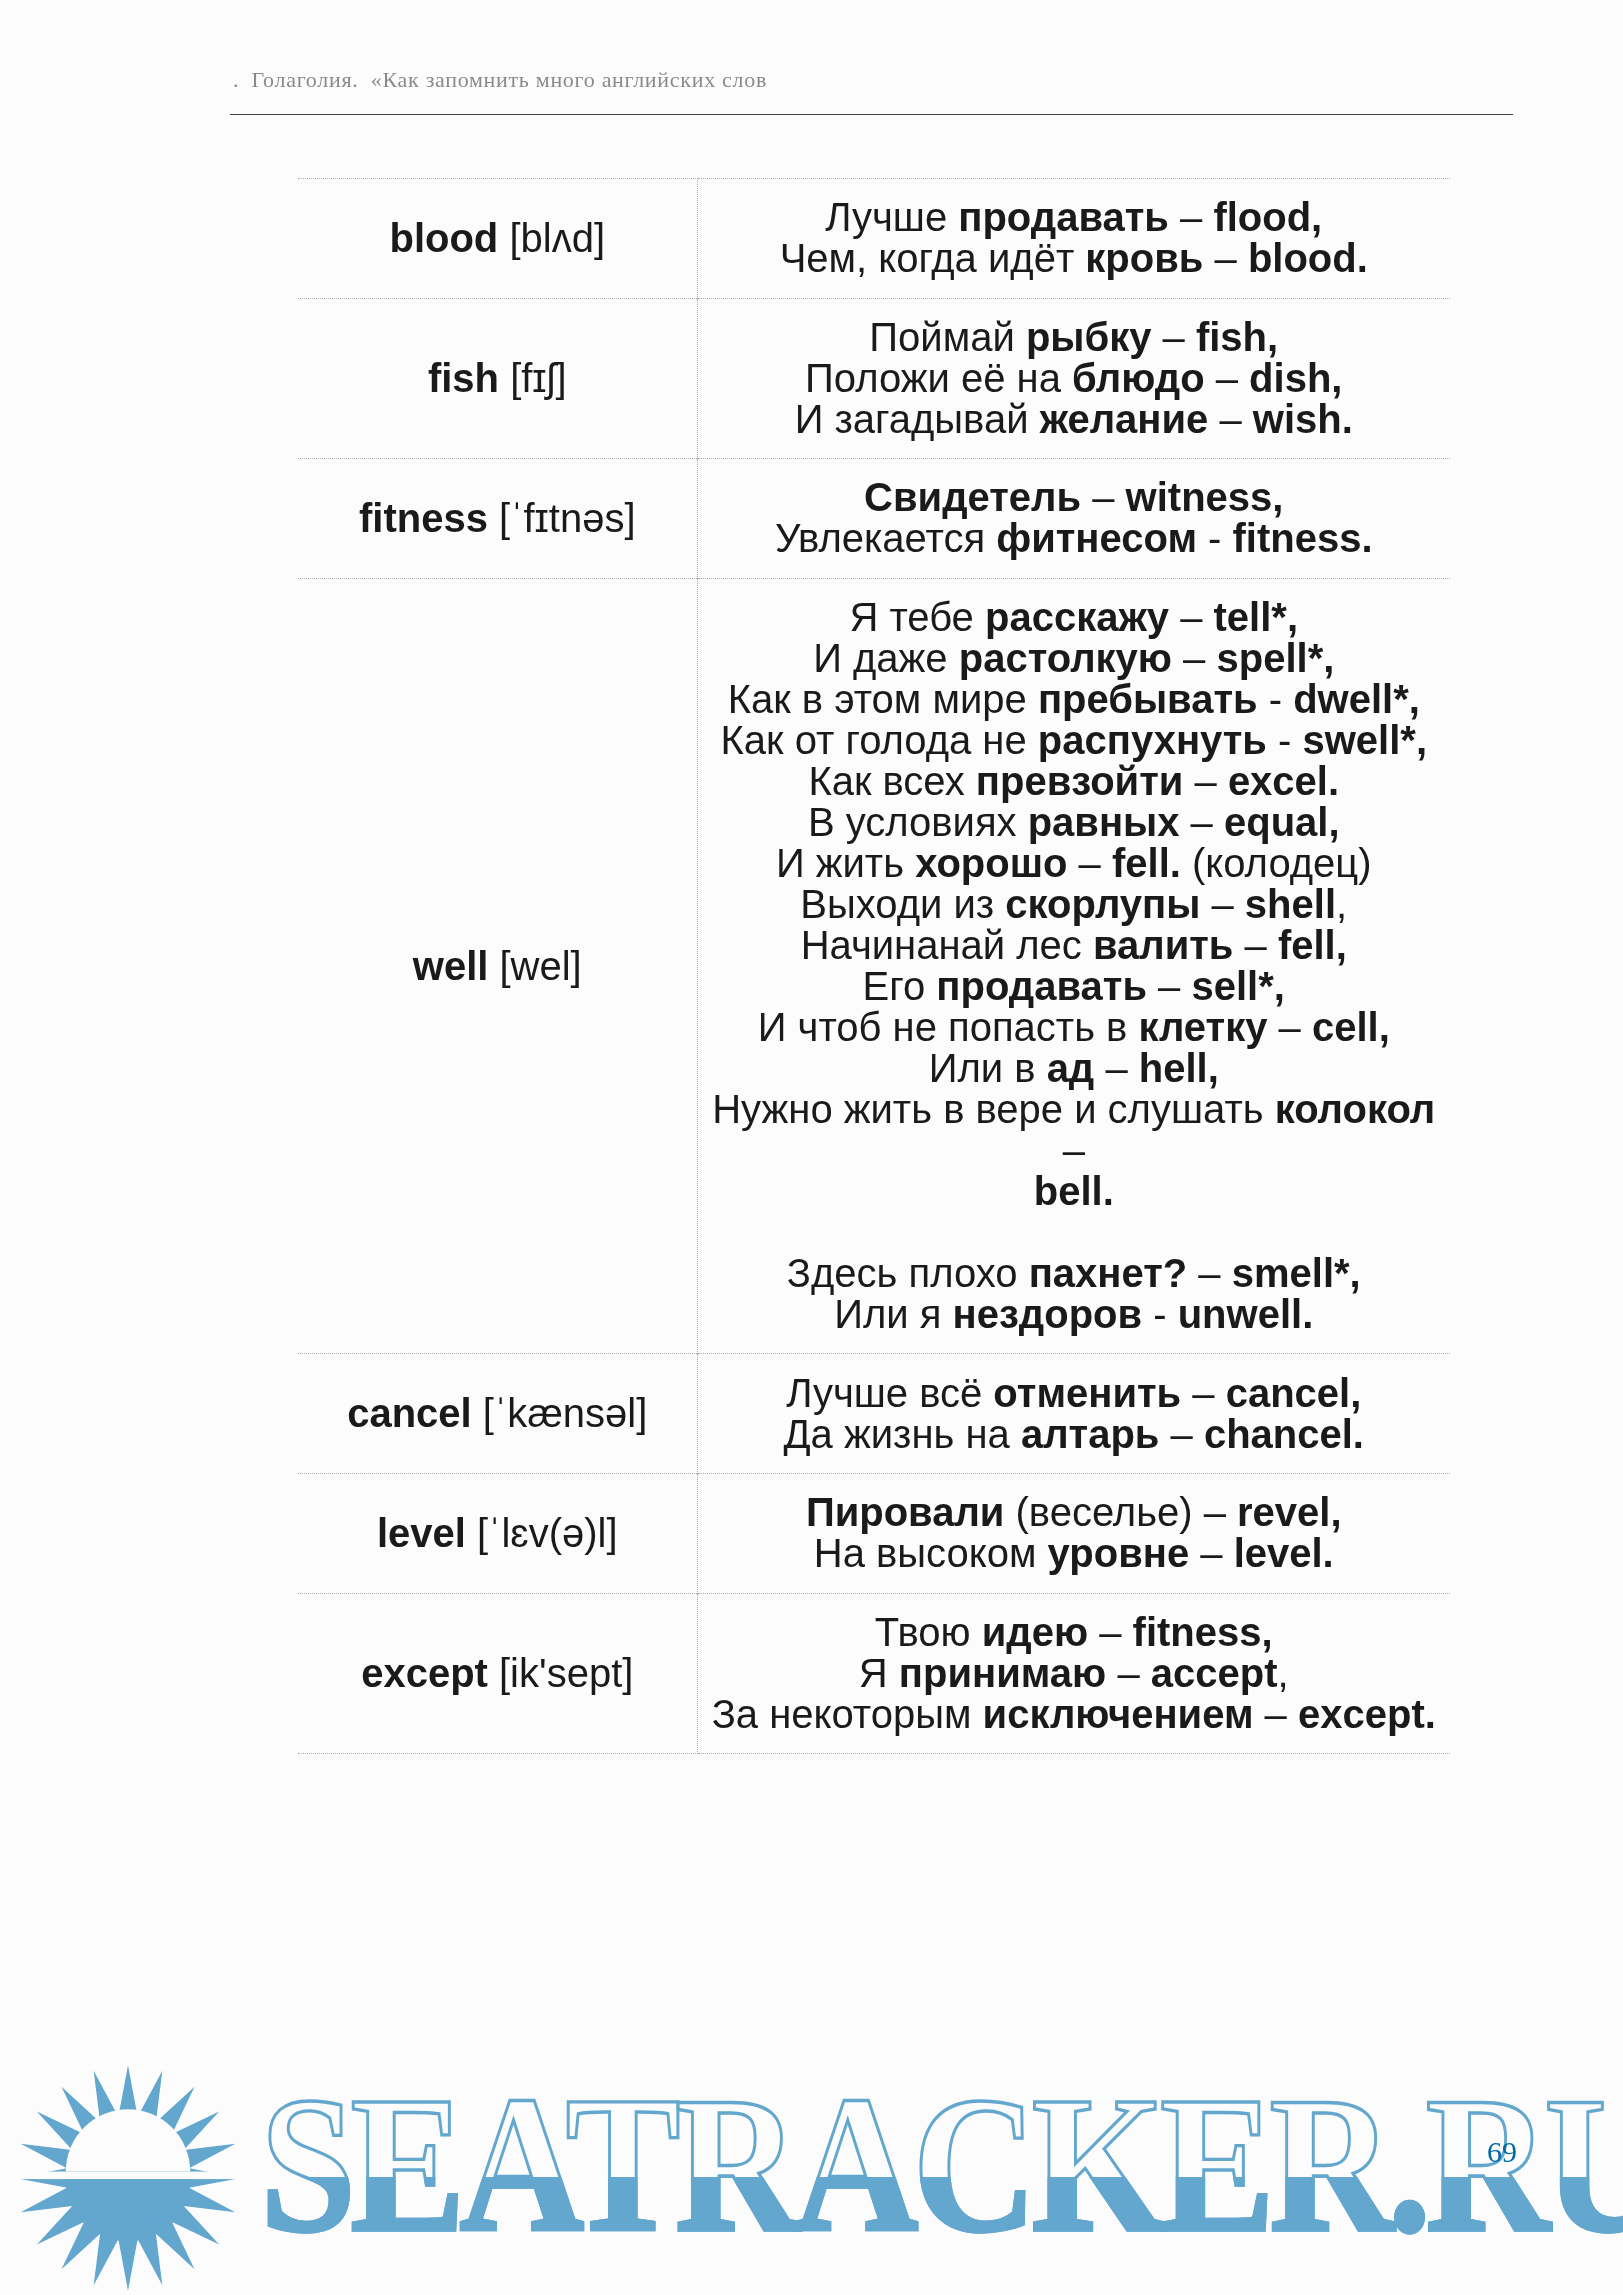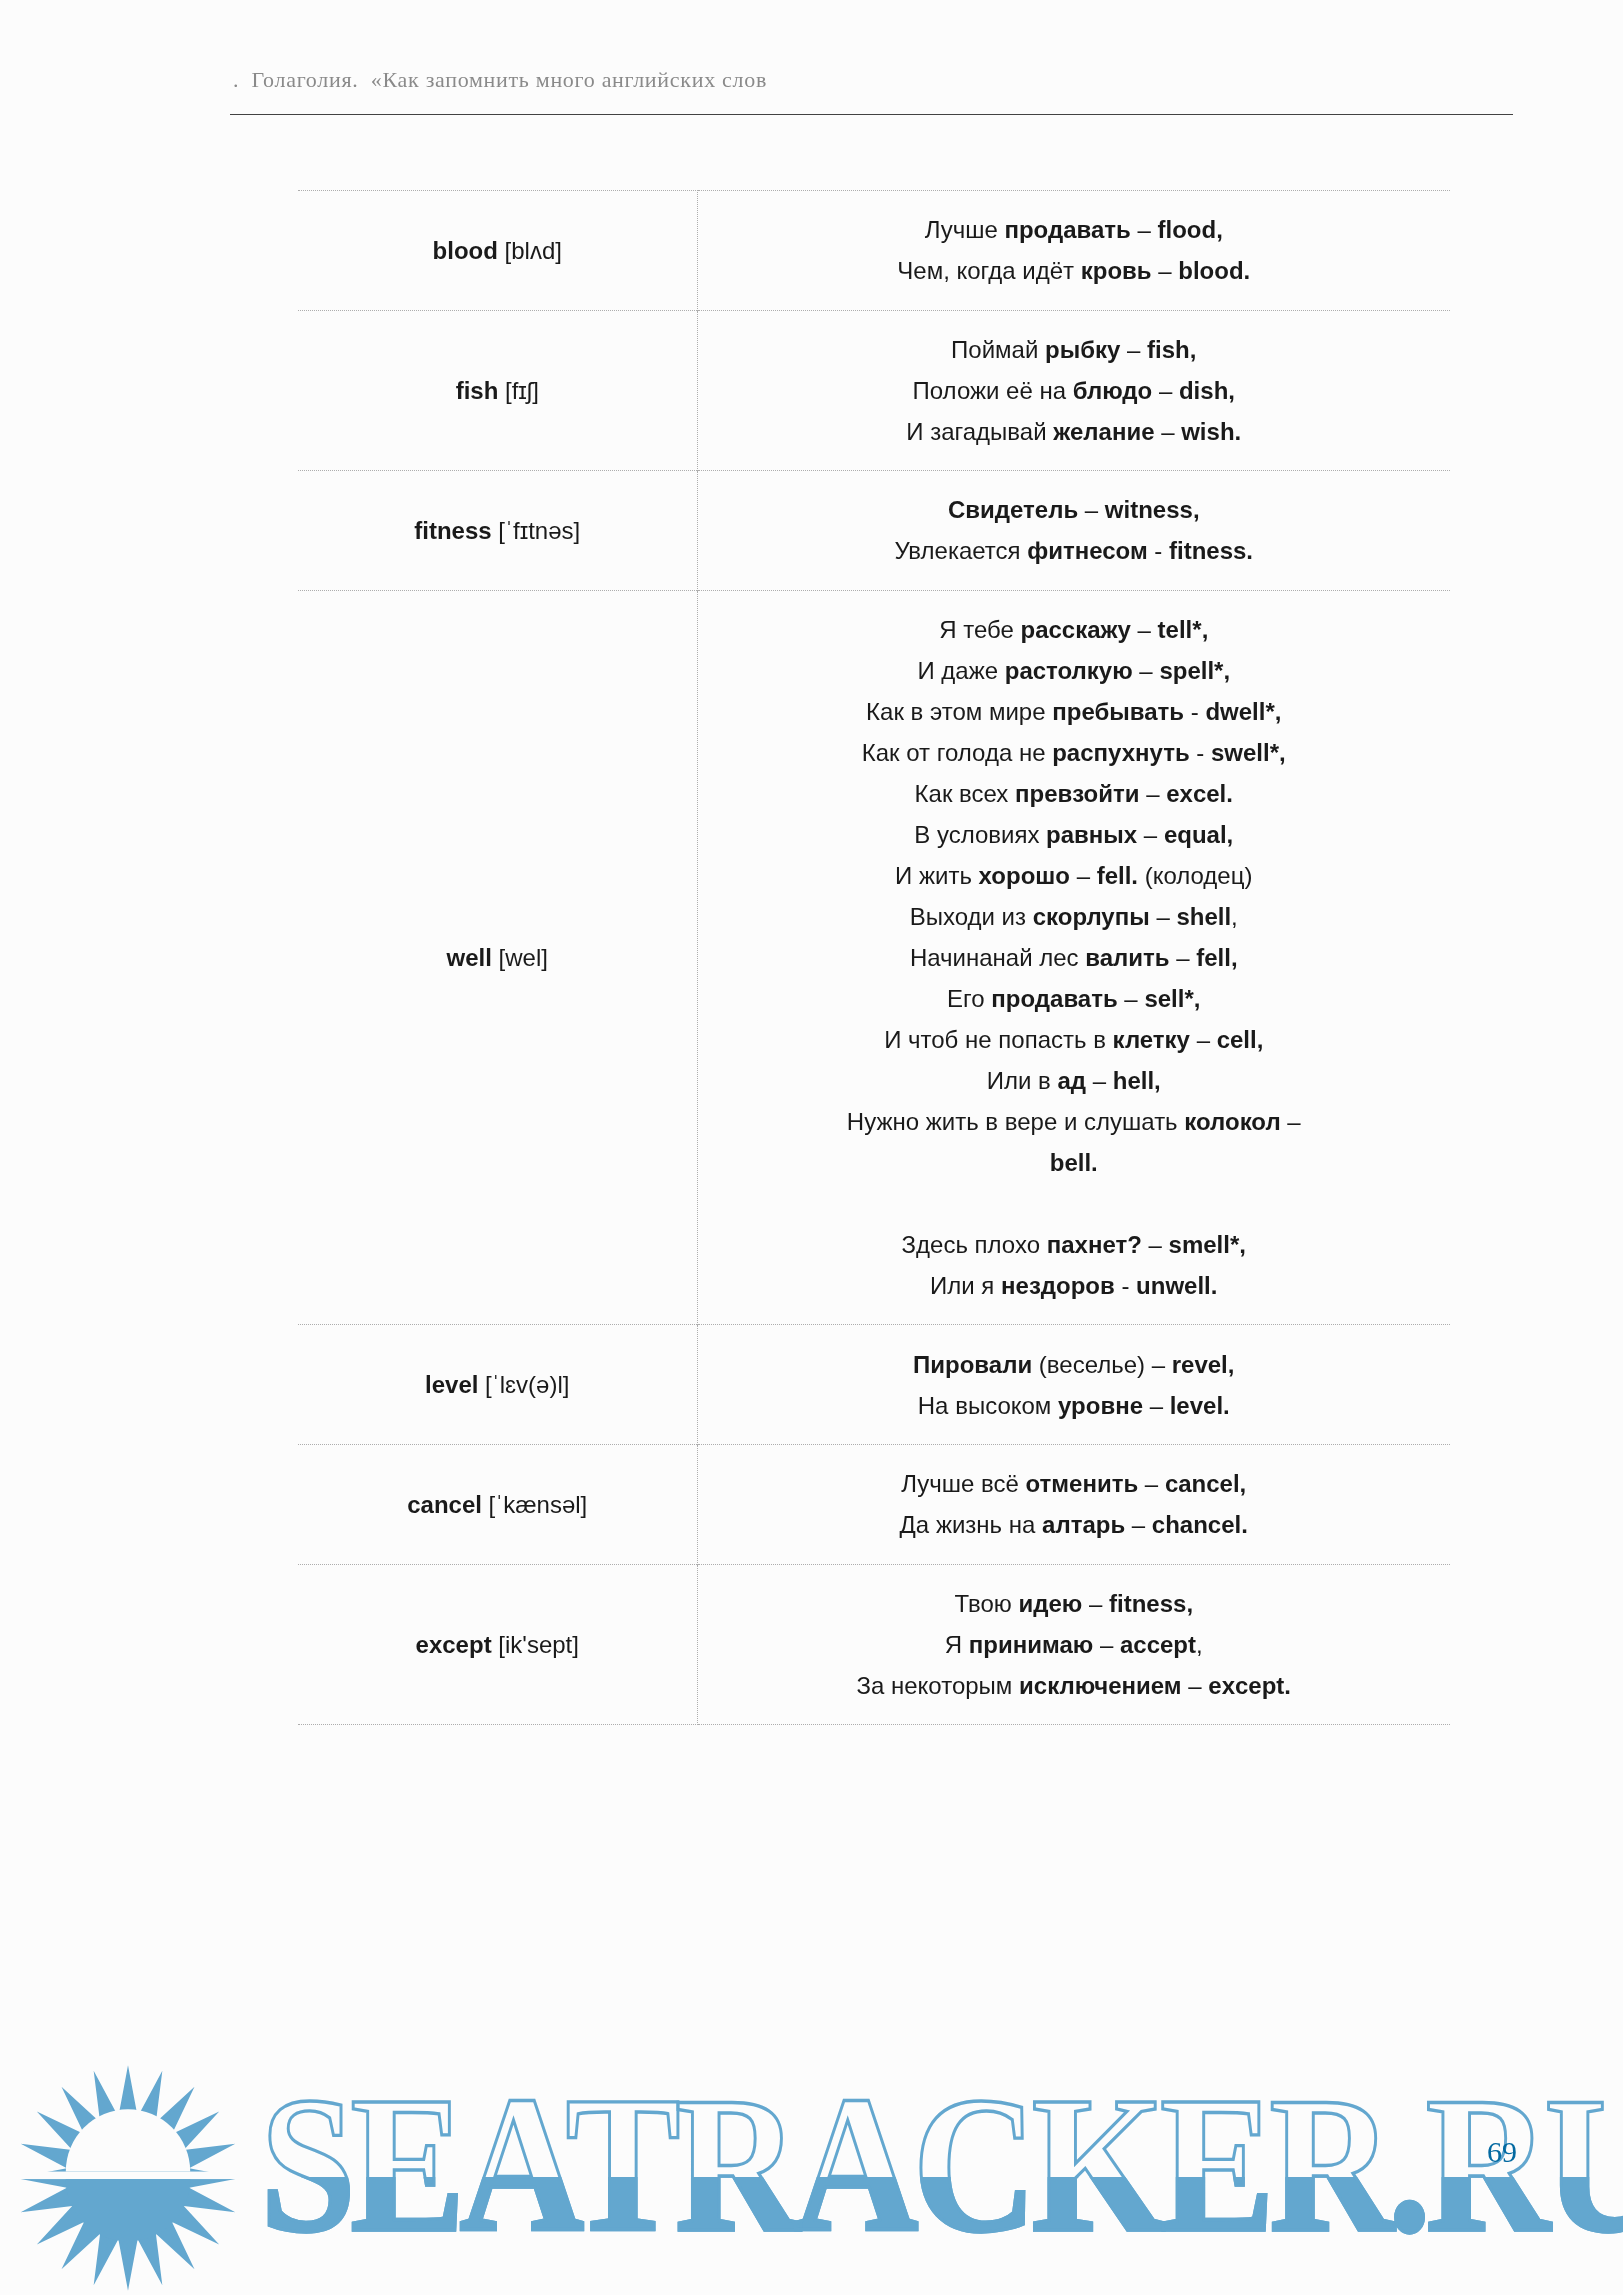--- a/index.html
+++ b/index.html
@@ -20,23 +20,23 @@
     font-size: 22px; line-height: 1.2; letter-spacing: 0.7px;
     color: #8a8a8a; white-space: pre;
   }
   .header-rule {
     position: absolute; left: 230px; top: 114px;
     width: 1283px; height: 1.3px; background: #424242;
   }
 
   
   table.vocab {
-    position: absolute; left: 298px; top: 190px;
+    position: absolute; left: 298px; top: 178px;
     width: 1152px; border-collapse: collapse; table-layout: fixed;
-    font-size: 24px; line-height: 41px; color: var(--ink);
+    font-size: 40px; line-height: 41px; color: var(--ink);
   }
   table.vocab td {
     border-top: 1.3px dotted var(--rule);
     vertical-align: middle; text-align: center;
     padding: 18.3px 7.9px;
   }
   table.vocab tr:last-child td { border-bottom: 1.3px dotted var(--rule); }
   td.word-cell { width: 399px; border-right: 1.3px dotted var(--rule); }
   .word-label { font-weight: 700; }
   .transcription { font-weight: 400; }
@@ -111,31 +111,31 @@
           <div class="rhyme-line"><span>И чтоб не попасть в </span><span class="b">клетку</span><span> – </span><span class="b">cell,</span></div>
           <div class="rhyme-line"><span>Или в </span><span class="b">ад</span><span> – </span><span class="b">hell,</span></div>
           <div class="rhyme-line"><span>Нужно жить в вере и слушать </span><span class="b">колокол</span><span> –</span></div>
           <div class="rhyme-line"><span class="b">bell.</span></div>
           <div class="rhyme-line">&nbsp;</div>
           <div class="rhyme-line"><span>Здесь плохо </span><span class="b">пахнет?</span><span> – </span><span class="b">smell*,</span></div>
           <div class="rhyme-line"><span>Или я </span><span class="b">нездоров</span><span> -  </span><span class="b">unwell.</span></div>
         </td>
       </tr>
       <tr>
+        <td class="word-cell"><span class="word-label">cancel</span><span class="transcription"> [ˈkænsəl]</span></td>
+        <td class="rhyme-cell">
+          <div class="rhyme-line"><span>Лучше всё </span><span class="b">отменить</span><span> – </span><span class="b">cancel,</span></div>
+          <div class="rhyme-line"><span>Да жизнь на </span><span class="b">алтарь</span><span> – </span><span class="b">chancel.</span></div>
+        </td>
+      </tr>
+      <tr>
         <td class="word-cell"><span class="word-label">level</span><span class="transcription"> [ˈlɛv(ə)l]</span></td>
         <td class="rhyme-cell">
           <div class="rhyme-line"><span class="b">Пировали</span><span> (веселье) – </span><span class="b">revel,</span></div>
           <div class="rhyme-line"><span>На высоком </span><span class="b">уровне</span><span> – </span><span class="b">level.</span></div>
-        </td>
-      </tr>
-      <tr>
-        <td class="word-cell"><span class="word-label">cancel</span><span class="transcription"> [ˈkænsəl]</span></td>
-        <td class="rhyme-cell">
-          <div class="rhyme-line"><span>Лучше всё </span><span class="b">отменить</span><span> – </span><span class="b">cancel,</span></div>
-          <div class="rhyme-line"><span>Да жизнь на </span><span class="b">алтарь</span><span> – </span><span class="b">chancel.</span></div>
         </td>
       </tr>
       <tr>
         <td class="word-cell"><span class="word-label">except</span><span class="transcription"> [ik'sept]</span></td>
         <td class="rhyme-cell">
           <div class="rhyme-line"><span>Твою </span><span class="b">идею</span><span> – </span><span class="b">fitness,</span></div>
           <div class="rhyme-line"><span>Я </span><span class="b">принимаю</span><span> – </span><span class="b">accept</span><span>,</span></div>
           <div class="rhyme-line"><span>За некоторым </span><span class="b">исключением</span><span> – </span><span class="b">except.</span></div>
         </td>
       </tr>

